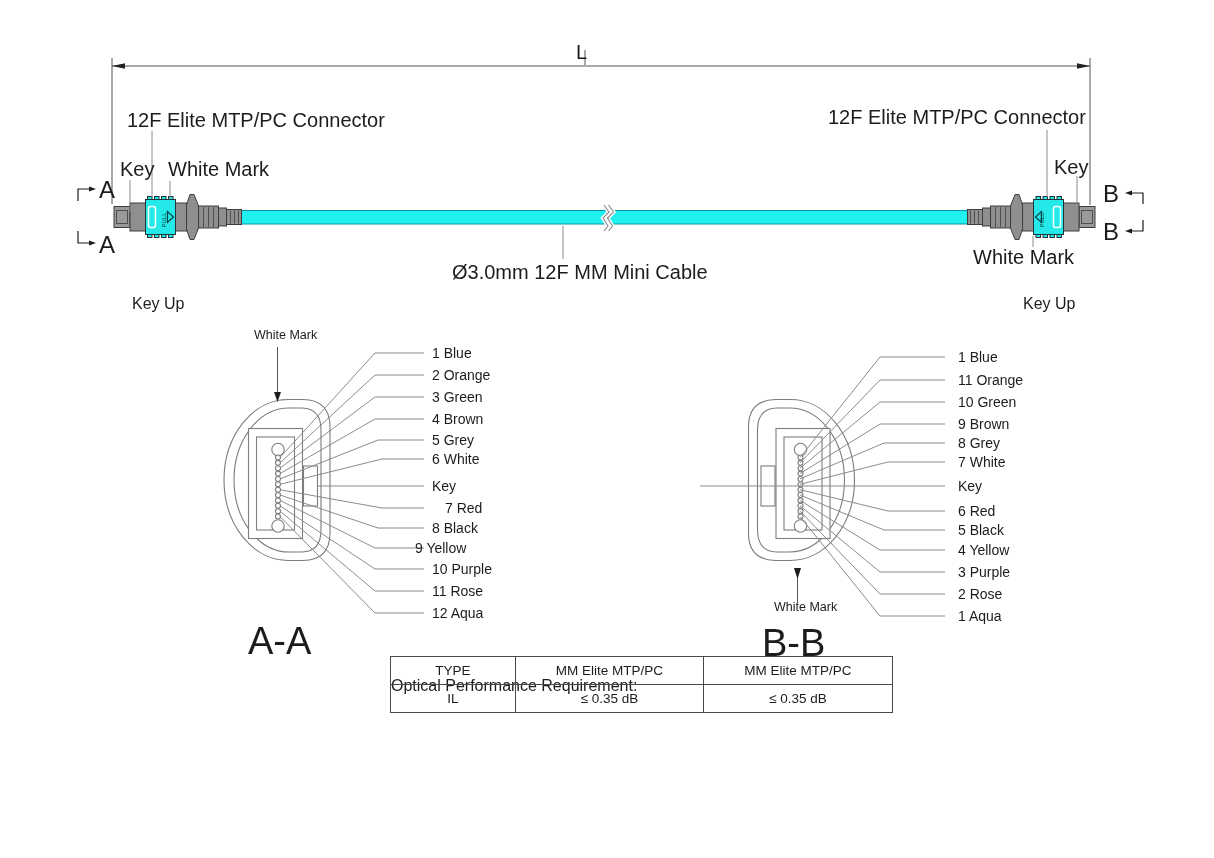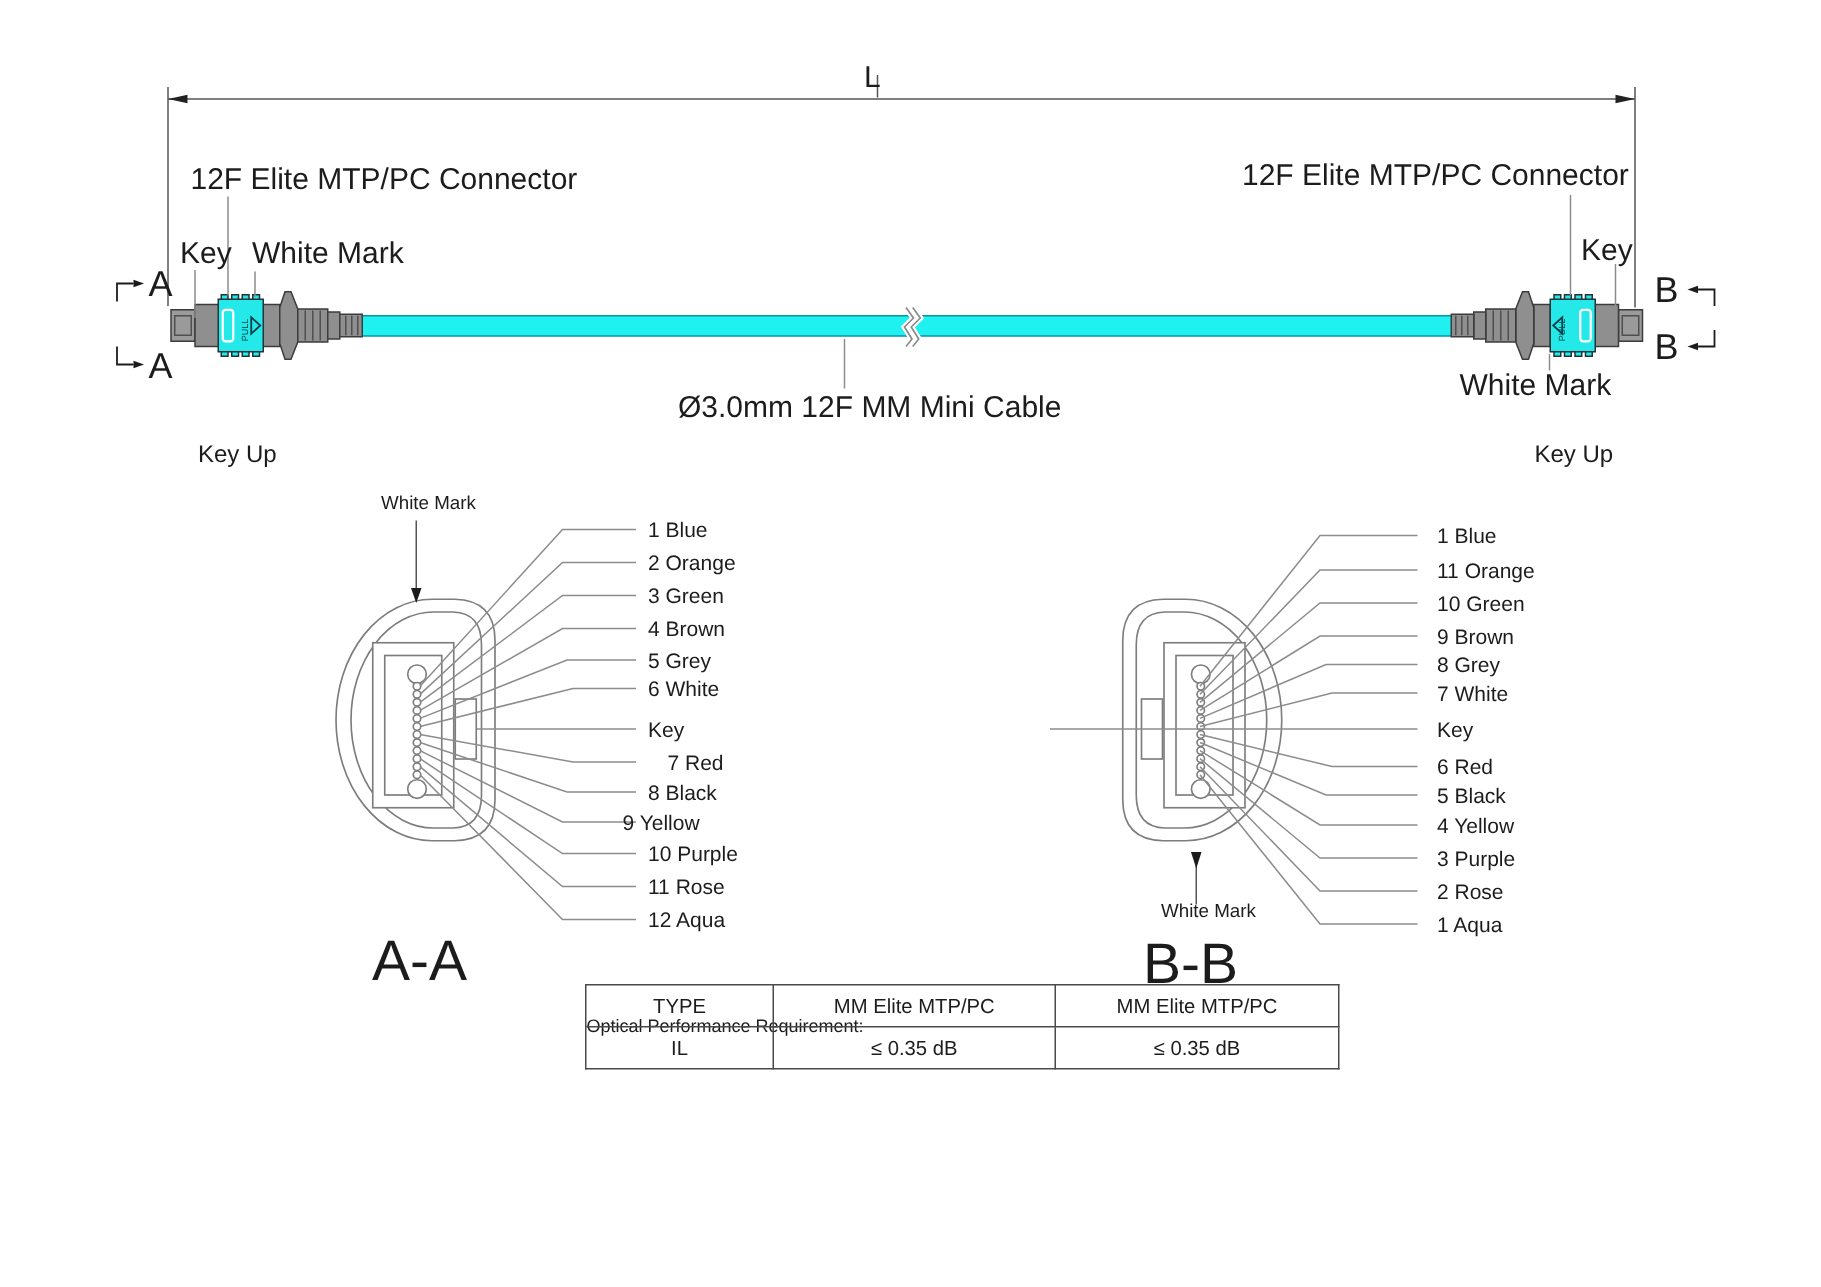--- a/index.html
+++ b/index.html
@@ -6,21 +6,21 @@
   .page{position:relative;width:1214px;height:858px;background:#fff;overflow:hidden;
         font-family:"Liberation Sans","DejaVu Sans",sans-serif;color:#1c1c1c;}
   .art{position:absolute;left:0;top:0;width:1214px;height:858px;}
   .lbl{position:absolute;white-space:nowrap;line-height:1.05;}
   .big{font-size:20px;}
   .sec{font-size:24px;}
   .keyup{font-size:16px;}
   .title{font-size:38px;}
   .fiber{font-size:14px;height:18px;line-height:18px;}
   .wmark{font-size:12.5px;}
-  .thead{font-size:12px;}
+  .thead{font-size:16px;}
   .perf{position:absolute;left:390px;top:656px;}
   .perf table{border-collapse:collapse;table-layout:fixed;width:487px;}
   .perf td{border:1px solid #4a4a4a;height:27px;text-align:center;vertical-align:middle;
            font-size:13.5px;padding:0 2px;}
   .c0{width:120px;} .c1{width:183px;} .c2{width:184px;}
   svg text{font-family:"Liberation Sans","DejaVu Sans",sans-serif;}
 </style>
 </head>
 <body>
 

